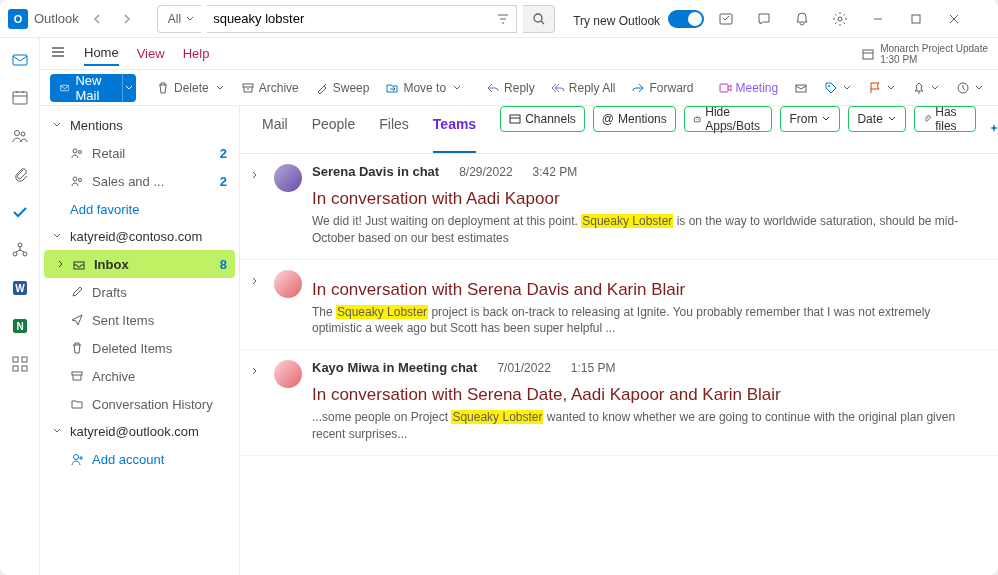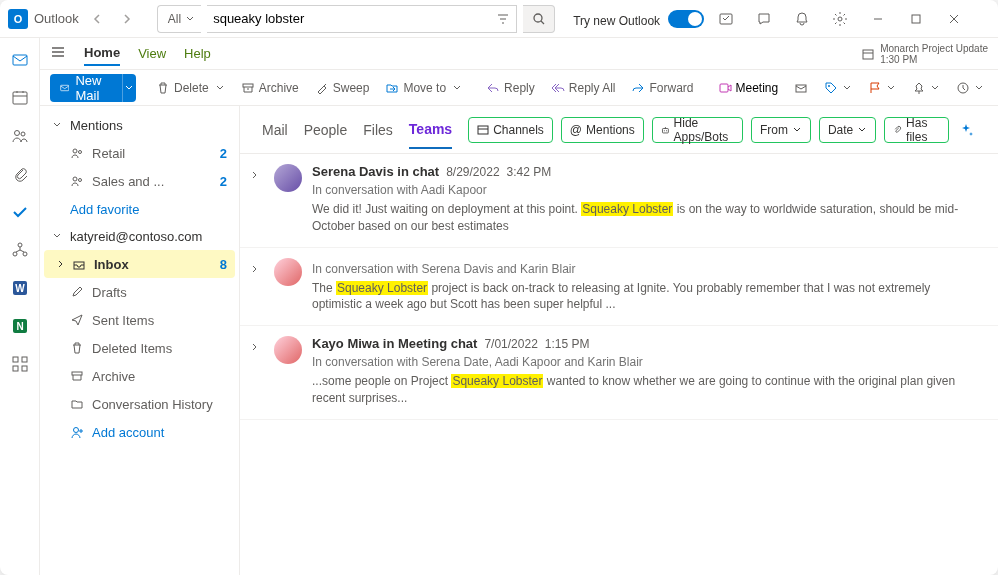--- a/index.html
+++ b/index.html
@@ -17,55 +17,55 @@
 .toggle{width:36px;height:18px;background:#0078d4;border-radius:9px;position:relative}
 .toggle::after{content:"";position:absolute;right:2px;top:2px;width:14px;height:14px;background:#fff;border-radius:50%}
 .title-icon{width:32px;height:32px;display:flex;align-items:center;justify-content:center;color:#605e5c;cursor:pointer}
 .spacer{flex:1}
 .main{flex:1;display:flex;overflow:hidden}
 .apps-rail{width:40px;border-right:1px solid #edebe9;display:flex;flex-direction:column;align-items:center;padding-top:8px;gap:10px}
 .rail-item{width:28px;height:28px;display:flex;align-items:center;justify-content:center;color:#605e5c;cursor:pointer;border-radius:4px}
 .rail-item.active{color:#0078d4}
 .content{flex:1;display:flex;flex-direction:column;overflow:hidden}
 .tab-row{height:32px;display:flex;align-items:center;padding:0 10px;gap:18px;border-bottom:1px solid #edebe9}
-.tab{font-size:13px;color:#4d7c0f;cursor:pointer;padding:4px 0}
-.tab.active{color:#323130;border-bottom:2px solid #0078d4;font-weight:700}
+.tab{font-size:13px;color:#be185d;cursor:pointer;padding:4px 0}
+.tab.active{color:#323130;border-bottom:2px solid #0078d4;font-weight:400}
 .meta-pin{margin-left:auto;display:flex;align-items:center;gap:6px;font-size:10px;color:#605e5c}
 .meta-pin .t{line-height:1.1;text-align:left}
 .ribbon{height:36px;display:flex;align-items:center;padding:0 10px;gap:8px;border-bottom:1px solid #edebe9}
 .new-mail{height:28px;display:flex;align-items:flex-start}
 .new-mail-main{background:#0078d4;color:#fff;padding:0 10px;display:flex;align-items:center;gap:6px;border-radius:4px 0 0 4px;height:100%;font-size:13px}
 .new-mail-split{background:#0078d4;color:#fff;width:20px;display:flex;align-items:center;justify-content:center;border-left:1px solid rgba(255,255,255,.3);border-radius:0 4px 4px 0;height:100%}
 .rbtn{display:flex;align-items:center;gap:4px;color:#605e5c;font-size:12px;cursor:pointer;padding:3px 4px;white-space:nowrap}
 .rbtn svg{flex-shrink:0}
 .rsep{width:1px;height:18px;background:#edebe9}
 .body{flex:1;display:flex;overflow:hidden}
 .folders{width:200px;border-right:1px solid #edebe9;padding:6px 4px;overflow:auto}
 .fsec{padding:6px 8px;display:flex;align-items:center;gap:6px;color:#323130;font-size:13px;cursor:pointer}
 .fsec .chev{width:12px;color:#605e5c}
 .fitem{padding:4px 8px 4px 26px;display:flex;align-items:center;gap:8px;font-size:13px;color:#605e5c;cursor:pointer;border-radius:4px;height:28px}
-.fitem.sel{background:#fef9c3;color:#323130}
+.fitem.sel{background:#bef264;color:#323130}
 .fitem .cnt{margin-left:auto;color:#0078d4;font-weight:600}
 .fitem.link{color:#0078d4}
 .results{flex:1;display:flex;flex-direction:column;overflow:hidden}
-.scope-row{height:48px;display:flex;align-items:center;padding:0 22px;gap:16px;border-bottom:1px solid #edebe9}
+.scope-row{height:48px;display:flex;padding:0 22px;gap:24px;border-bottom:1px solid #edebe9}
 .scope{font-size:14px;color:#605e5c;cursor:pointer;padding:10px 0}
 .scope.active{color:#6d28d9;border-bottom:2px solid #0f6cbd;font-weight:600}
 .filter-chips{margin-left:auto;display:flex;gap:8px}
 .chip{height:26px;border:1px solid #22c55e;border-radius:4px;display:flex;align-items:center;gap:4px;padding:0 8px;font-size:12px;color:#323130;cursor:pointer}
 .msglist{flex:1;overflow:auto}
 .msg{display:flex;padding:10px 22px 12px 10px;border-bottom:1px solid #f3f2f1;gap:10px}
 .msg .expand{width:14px;color:#605e5c;padding-top:4px;flex-shrink:0}
 .avatar{width:28px;height:28px;border-radius:50%;background:linear-gradient(135deg,#b4a7d6,#674ea7);flex-shrink:0}
 .avatar.a2{background:linear-gradient(135deg,#ffd1dc,#e06666)}
 .mbody{flex:1;min-width:0}
-.mline1{display:flex;gap:7px;align-items:baseline}
+.mline1{display:flex;gap:20px;align-items:baseline}
 .from{font-weight:600;font-size:13px}
 .date{font-size:12px;color:#605e5c}
-.subj{font-size:12px;color:#737373;margin-top:4px}
+.subj{font-size:17px;color:#7f1d1d;margin-top:10px}
 .prev{font-size:12px;color:#605e5c;margin-top:4px;line-height:1.4}
 mark{background:#fff100;color:inherit;padding:0 1px}
 .chevsvg{width:10px;height:10px}
 </style>
 </head>
 <body>
 
 <div class="window">
   <div class="titlebar">
     <div class="app-logo">O</div>
@@ -289,21 +289,21 @@
               <path d="M8 3l4 4-4 4M12 7H5a3 3 0 00-3 3" stroke="currentColor" fill="none"></path>
             </svg>
             <span style="color:#605e5c">Forward</span>
           </div>
         <div class="rsep"></div>
         <div class="rbtn" style="color:#c239b3">
             <svg width="14" height="14" viewBox="0 0 14 14">
               <rect x="2" y="3" width="8" height="8" rx="1" stroke="currentColor" fill="none"></rect>
               <path d="M10 6l3-2v6l-3-2" stroke="currentColor" fill="none"></path>
             </svg>
-            <span style="color:#000000">Meeting</span>
+            <span style="color:#8b5cf6">Meeting</span>
           </div>
         <div class="rbtn">
             <svg width="14" height="14" viewBox="0 0 14 14">
               <rect x="2" y="4" width="10" height="7" stroke="currentColor" fill="none"></rect>
               <path d="M2 5l5 3 5-3" stroke="currentColor" fill="none"></path>
             </svg>
           </div>
         <div class="rbtn" style="color:#0078d4">
             <svg width="14" height="14" viewBox="0 0 14 14">
               <path d="M2 2h5l5 5-5 5-5-5z" stroke="currentColor" fill="none"></path>
@@ -416,20 +416,26 @@
               </svg>
               <span>Archive</span>
             </div>
           <div class="fitem">
               <svg width="14" height="14" viewBox="0 0 14 14">
                 <path d="M2 4h4l1 1h5v6H2z" stroke="currentColor" fill="none"></path>
               </svg>
               <span>Conversation History</span>
             </div>
 
+          <div class="fsec">
+              <span class="chev"><svg class="chevsvg" viewBox="0 0 10 10">
+                  <path d="M2 3l3 3 3-3" stroke="currentColor" fill="none"></path>
+                </svg></span>
+              <span>katyreid@outlook.com</span>
+            </div>
           <div class="fitem link">
               <svg width="14" height="14" viewBox="0 0 14 14">
                 <circle cx="6" cy="5" r="2.5" stroke="currentColor" fill="none"></circle>
                 <path d="M2 13c0-2 2-4 4-4s4 2 4 4M11 4v4M9 6h4" stroke="currentColor" fill="none"></path>
               </svg>
               <span>Add account</span>
             </div>
         </div>
 
         <div class="results">

